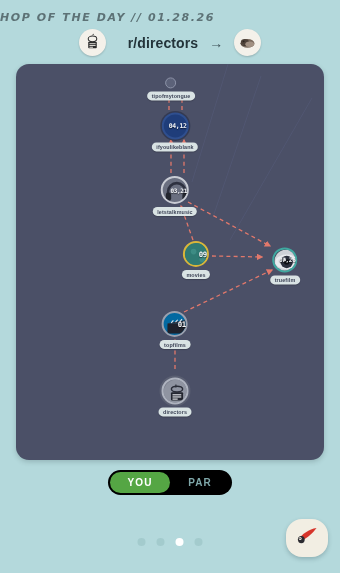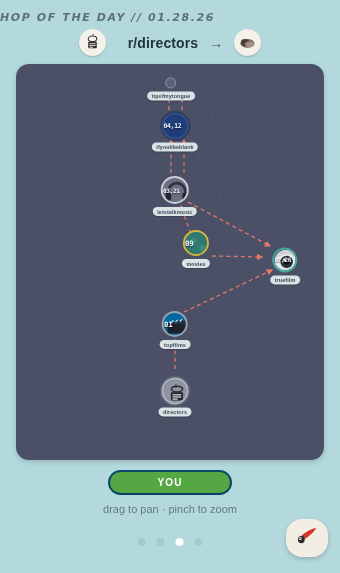--- a/index.html
+++ b/index.html
@@ -100,21 +100,21 @@
     transform: translate(-50%, -50%);
     display: flex;
     flex-direction: column;
     align-items: center;
   }
   .node-disc {
     position: relative;
     border-radius: 50%;
     display: flex;
     align-items: center;
-    justify-content: flex-start;
+    justify-content: flex-end;
     box-sizing: border-box;
     margin-top: 16px;
   }
   .node-badge {
     position: relative;
     z-index: 3;
     font-family: "DejaVu Sans Mono", monospace;
     font-weight: bold;
     letter-spacing: -.3px;
     color: #f2f4f7;
@@ -140,21 +140,21 @@
     box-shadow: 0 1px 1px rgba(0,0,0,.18);
   }
 
   
   #mode-toggle {
     position: absolute;
     left: 50%;
     top: 470px;
     transform: translateX(-50%);
     width: 124px; height: 25px;
-    background: #0c4a6e;
+    background: #000000;
     border-radius: 13px;
     display: flex;
     align-items: center;
     padding: 2px;
     box-sizing: border-box;
     justify-content: space-between;
   }
   .toggle-opt {
     flex: 1;
     height: 21px;
@@ -297,21 +297,21 @@
             <path d="M4.5 14 v-2 a7.5 7.5 0 0 1 15 0 v2" fill="none" stroke="#2e3140" stroke-width="2.2"></path>
             <rect x="2.6" y="12.6" width="4.6" height="7" rx="2" fill="#23262f"></rect>
             <rect x="16.8" y="12.6" width="4.6" height="7" rx="2" fill="#23262f"></rect>
           </svg>
         </span>
         <span class="node-badge" style="font-size:6px;">03,21</span>
       </div>
       <div class="node-label">letstalkmusic</div>
     </div>
 
-    <div class="node" style="left:180px; top:177px;">
+    <div class="node" style="left:180px; top:188px;">
       <div class="node-disc" style="width:26px;height:26px;background:#2f7a73;border:2.4px solid #d9b63a;">
         <span class="node-art">
           <svg width="26" height="26" viewBox="0 0 24 24">
             <circle cx="12" cy="12" r="12" fill="#2f7a73"></circle>
             <circle cx="8" cy="8" r="2.6" fill="#3d8c84"></circle>
             <circle cx="16.5" cy="15" r="3" fill="#3d8c84"></circle>
           </svg>
         </span>
         <span class="node-badge" style="font-size:7.4px;">09</span>
       </div>
@@ -362,23 +362,23 @@
           </svg>
         </span>
       </div>
       <div class="node-label">directors</div>
     </div>
 
   </div>
 
   <div id="mode-toggle">
     <div class="toggle-opt active">YOU</div>
-  </div>
-
-  <div id="pan-hint">drag to pan · pinch to zoom</div>
+    <div class="toggle-opt inactive">PAR</div>
+  </div>
+
 
   <div id="page-dots">
     <span class="dot"></span>
     <span class="dot"></span>
     <span class="dot active"></span>
     <span class="dot"></span>
   </div>
 
   <div id="fab">
     <span>

